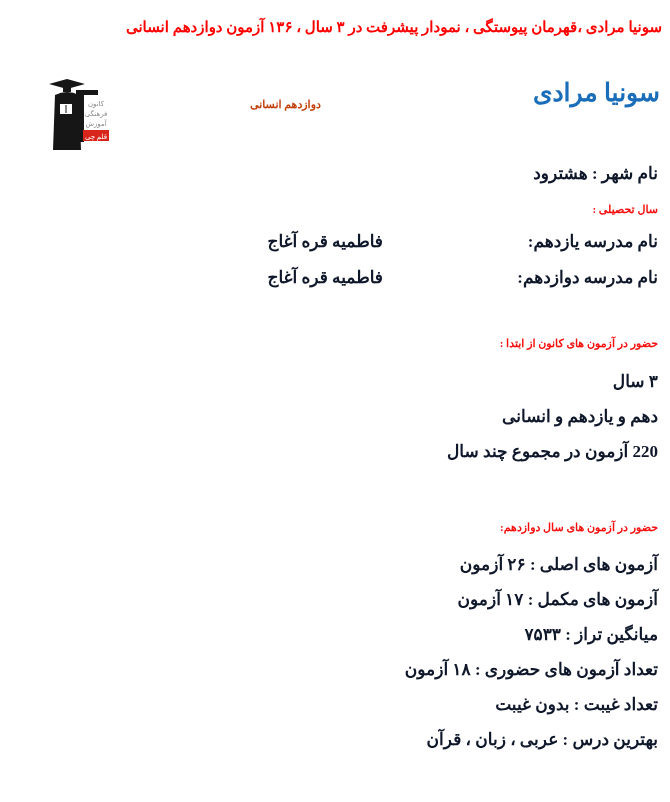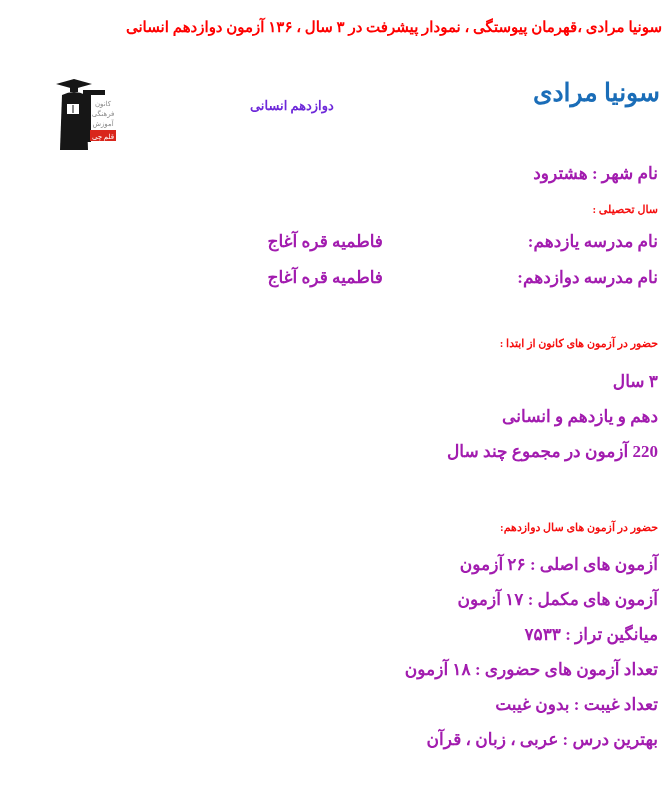--- a/index.html
+++ b/index.html
@@ -10,25 +10,25 @@
   .title{
     position:absolute;top:18px;right:8px;white-space:nowrap;
     color:#fe0000;font-weight:bold;font-size:15px;letter-spacing:0;
   }
   .name{
     position:absolute;top:78px;right:10px;white-space:nowrap;
     color:#1a6db8;font-weight:bold;font-size:25px;
   }
   .grade{
     position:absolute;top:98px;left:250px;white-space:nowrap;
-    color:#6d28d9;font-weight:bold;font-size:13px;
+    color:#c2410c;font-weight:bold;font-size:11px;
   }
-  .logo{position:absolute;top:78px;left:55px;width:64px;height:76px;text-align:right;}
+  .logo{position:absolute;top:78px;left:48px;width:64px;height:76px;text-align:right;}
   .line{position:absolute;right:12px;white-space:nowrap;}
-  .black{color:#a21caf;font-weight:bold;font-size:17px;text-align:center;}
+  .black{color:#0f172a;font-weight:bold;font-size:17px;text-align:center;}
   .red{color:#f50f0f;font-weight:bold;font-size:11px;}
   .value{right:287px;}
 </style>
 </head>
 <body>
 
 <div class="page">
 
   <div class="title">سونیا مرادی ،قهرمان پیوستگی ، نمودار پیشرفت در ۳ سال ، ۱۳۶ آزمون دوازدهم انسانی</div>
 

